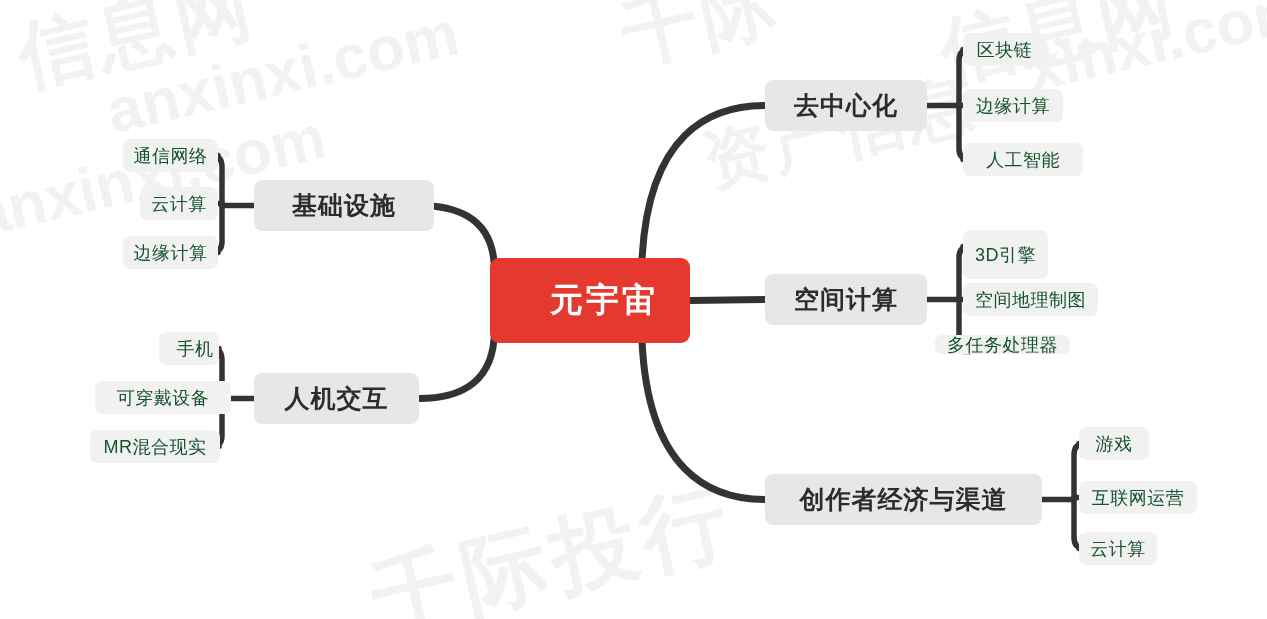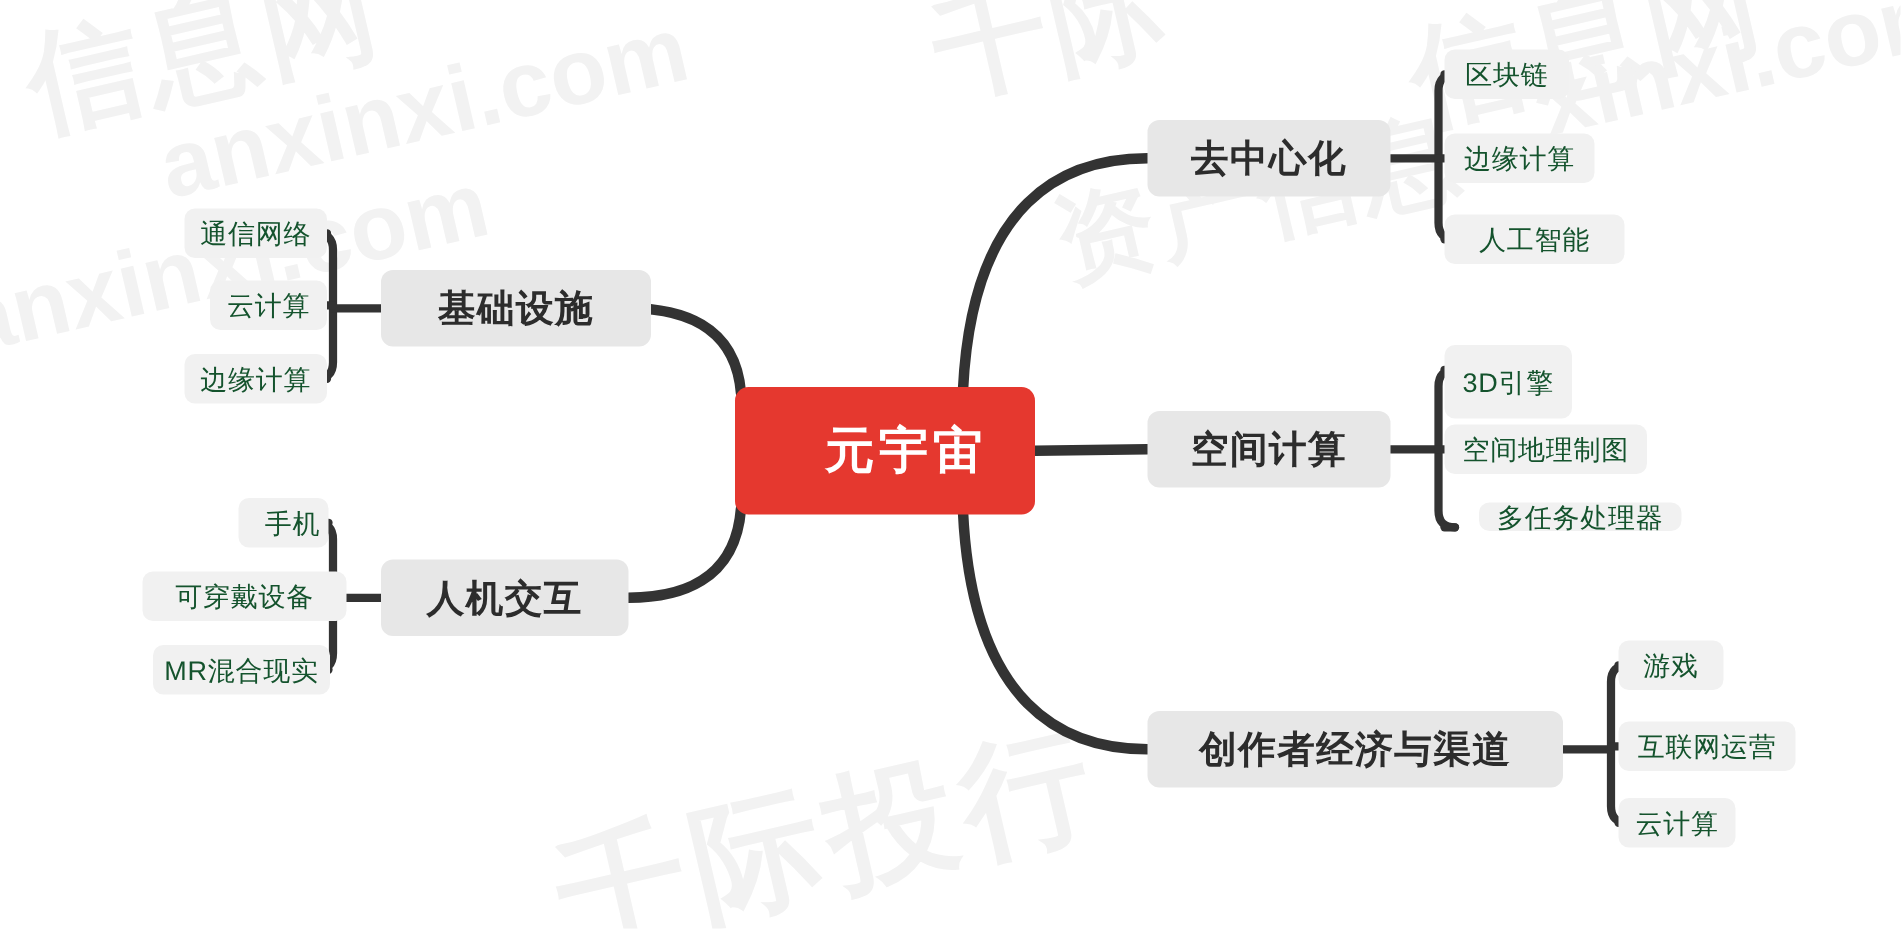--- a/index.html
+++ b/index.html
@@ -147,21 +147,21 @@
       </div>
       <div class="node node-branch" style="left: 254px; top: 373px; width: 165px; height: 51px;">
         <span>人机交互</span>
       </div>
       <div class="node node-leaf" style="left: 159px; top: 332px; width: 60px; height: 33px; padding-left: 12px;">
         <span>手机</span>
       </div>
       <div class="node node-leaf" style="left: 95px; top: 381px; width: 136px; height: 33px;">
         <span>可穿戴设备</span>
       </div>
-      <div class="node node-leaf" style="left: 102px; top: 430px; width: 118px; height: 33px;">
+      <div class="node node-leaf" style="left: 90px; top: 430px; width: 130px; height: 33px;">
         <span>MR混合现实</span>
       </div>
       <div class="node node-branch" style="left: 765px; top: 80px; width: 162px; height: 51px;">
         <span>去中心化</span>
       </div>
       <div class="node node-leaf" style="left: 963px; top: 33px; width: 83px; height: 33px;">
         <span>区块链</span>
       </div>
       <div class="node node-leaf" style="left: 963px; top: 89px; width: 100px; height: 33px;">
         <span>边缘计算</span>
@@ -171,21 +171,21 @@
       </div>
       <div class="node node-branch" style="left: 765px; top: 274px; width: 162px; height: 51px; font-family: Liberation Serif, serif;">
         <span>空间计算</span>
       </div>
       <div class="node node-leaf" style="left: 963px; top: 230px; width: 85px; height: 49px;">
         <span>3D引擎</span>
       </div>
       <div class="node node-leaf" style="left: 963px; top: 283px; width: 135px; height: 33px; text-align: center;">
         <span>空间地理制图</span>
       </div>
-      <div class="node node-leaf" style="left: 986px; top: 335px; width: 135px; height: 19px;">
+      <div class="node node-leaf" style="left: 935px; top: 335px; width: 135px; height: 19px;">
         <span>多任务处理器</span>
       </div>
       <div class="node node-branch" style="left: 765px; top: 474px; width: 277px; height: 51px;">
         <span>创作者经济与渠道</span>
       </div>
       <div class="node node-leaf" style="left: 1079px; top: 427px; width: 70px; height: 33px;">
         <span>游戏</span>
       </div>
       <div class="node node-leaf" style="left: 1079px; top: 481px; width: 118px; height: 33px;">
         <span>互联网运营</span>

